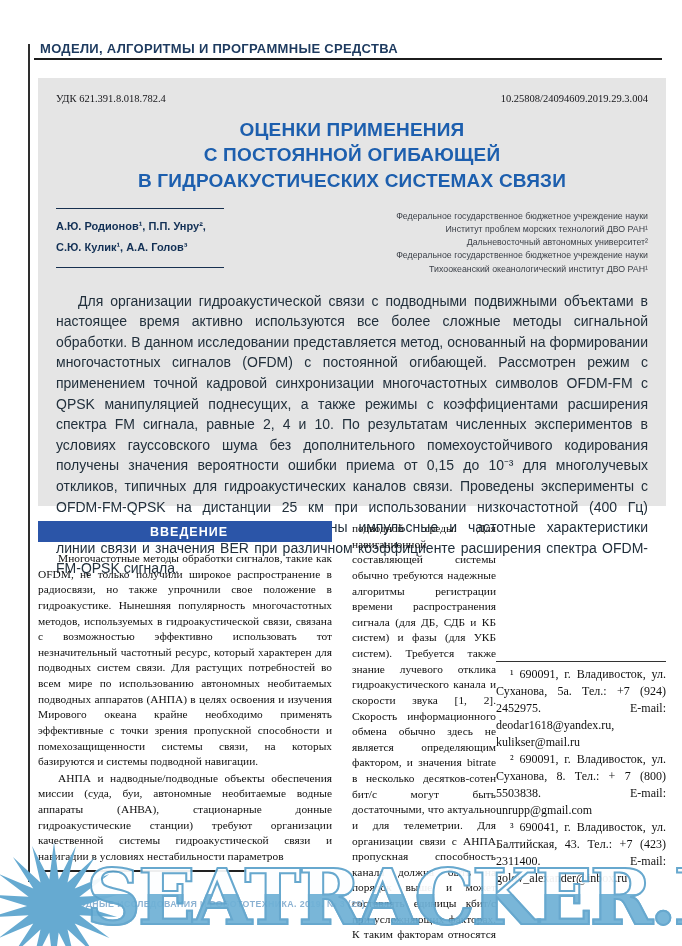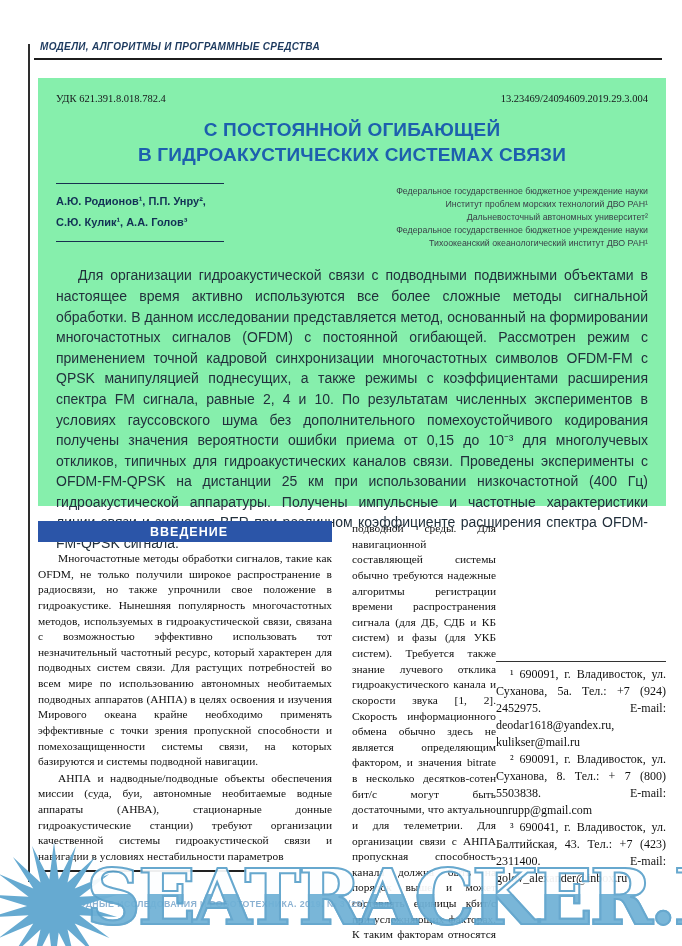--- a/index.html
+++ b/index.html
@@ -9,27 +9,27 @@
     width:682px;height:946px;
     background:#ffffff;
     overflow:hidden;
     font-family:"Liberation Sans", sans-serif;
   }
   
   .vline{position:absolute;left:28px;top:44px;width:2px;height:838px;background:#2e2e2e;}
   
   .section-header{
     position:absolute;left:40px;top:41px;width:600px;
-    font-size:10px;font-weight:700;color:#1d3a5f;letter-spacing:.3px;font-style:italic;
+    font-size:13px;font-weight:700;color:#1d3a5f;letter-spacing:.3px;
   }
   .header-rule{position:absolute;left:34px;top:58px;width:628px;height:2px;background:#1c1c1c;}
   
   .bluebox{
     position:absolute;left:38px;top:78px;width:628px;height:428px;
-    background:#86efac;box-sizing:border-box;padding:15px 18px 0 18px;
+    background:#e5e5e5;box-sizing:border-box;padding:15px 18px 0 18px;
   }
   .udc-row{display:flex;justify-content:space-between;
     font-family:"Liberation Serif", serif;font-size:10.5px;color:#16161a;}
   .paper-title{
     margin-top:13px;text-align:center;
     font-size:19px;font-weight:700;color:#1d5fae;line-height:1.33;letter-spacing:.2px;
   }
   .byline-row{display:flex;justify-content:space-between;margin-top:15px;align-items:flex-start;}
   .authors{
     border-top:1.6px solid #17304f;border-bottom:1.6px solid #17304f;
@@ -91,24 +91,25 @@
 <div class="page">
 
   <div class="vline"></div>
 
   <div class="section-header">МОДЕЛИ, АЛГОРИТМЫ И ПРОГРАММНЫЕ СРЕДСТВА</div>
   <div class="header-rule"></div>
 
   <div class="bluebox">
     <div class="udc-row">
       <span>УДК 621.391.8.018.782.4</span>
-      <span>13.23469/24094609.2019.29.3.004</span>
+      <span>10.25808/24094609.2019.29.3.004</span>
     </div>
 
     <div class="paper-title">
+      <div>ОЦЕНКИ ПРИМЕНЕНИЯ</div>
       <div>С ПОСТОЯННОЙ ОГИБАЮЩЕЙ</div>
       <div>В ГИДРОАКУСТИЧЕСКИХ СИСТЕМАХ СВЯЗИ</div>
     </div>
 
     <div class="byline-row">
       <div class="authors">
         <div>А.Ю. Родионов¹, П.П. Унру²,</div>
         <div>С.Ю. Кулик¹, А.А. Голов³</div>
       </div>
       <div class="affiliations">

